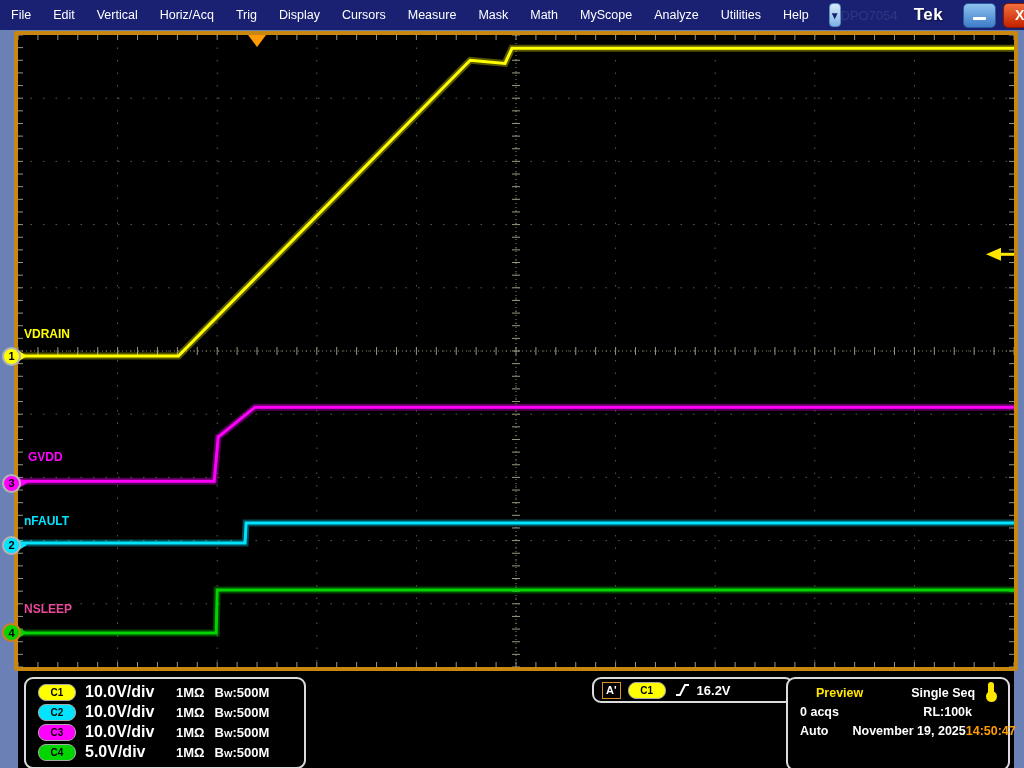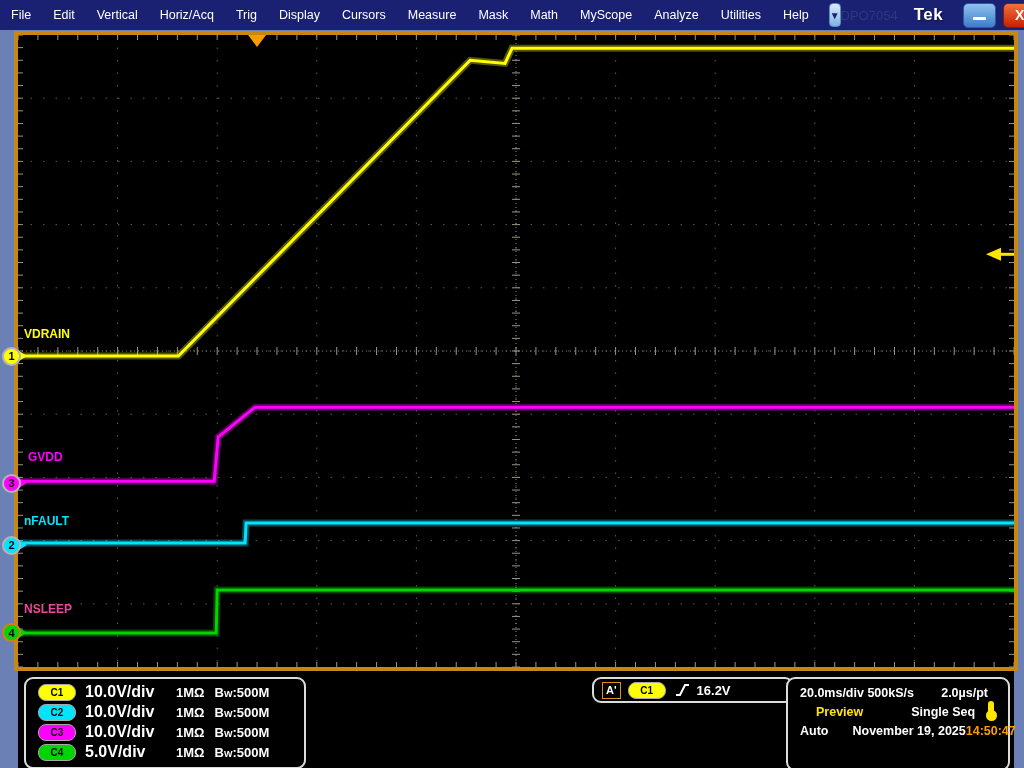--- a/index.html
+++ b/index.html
@@ -526,27 +526,27 @@
     <span class="trig-a">A'</span>
     <span class="pill" style="background: rgb(255, 255, 0);">C1</span>
     <svg class="slope-icon" width="16" height="16">
       <path d="M2,13 L6,13 L11,3 L15,3" stroke="#fff" stroke-width="2" fill="none"></path>
     </svg>
     <span class="trig-level">16.2V</span>
   </div>
 
   <div class="panel tb-panel">
     <div class="tb-row">
-      <span>20.0ms/div 500kS/s</span>
-      <span style="margin-left:auto;margin-right:10px;">2.0µs/pt</span>
-    </div>
-    <div class="tb-row">
       <span class="yellow-txt">Preview</span>
       <span style="margin-left:48px;">Single Seq</span>
       <span class="thermo"></span>
+    </div>
+    <div class="tb-row">
+      <span>0 acqs</span>
+      <span style="margin-left:auto;margin-right:26px;">RL:100k</span>
     </div>
     <div class="tb-row">
       <span>Auto</span>
       <span style="margin-left:24px;">November 19, 2025</span>
       <span class="orange-txt" style="margin-left:auto;">14:50:47</span>
     </div>
   </div>
 </div>
 
 </body></html>

